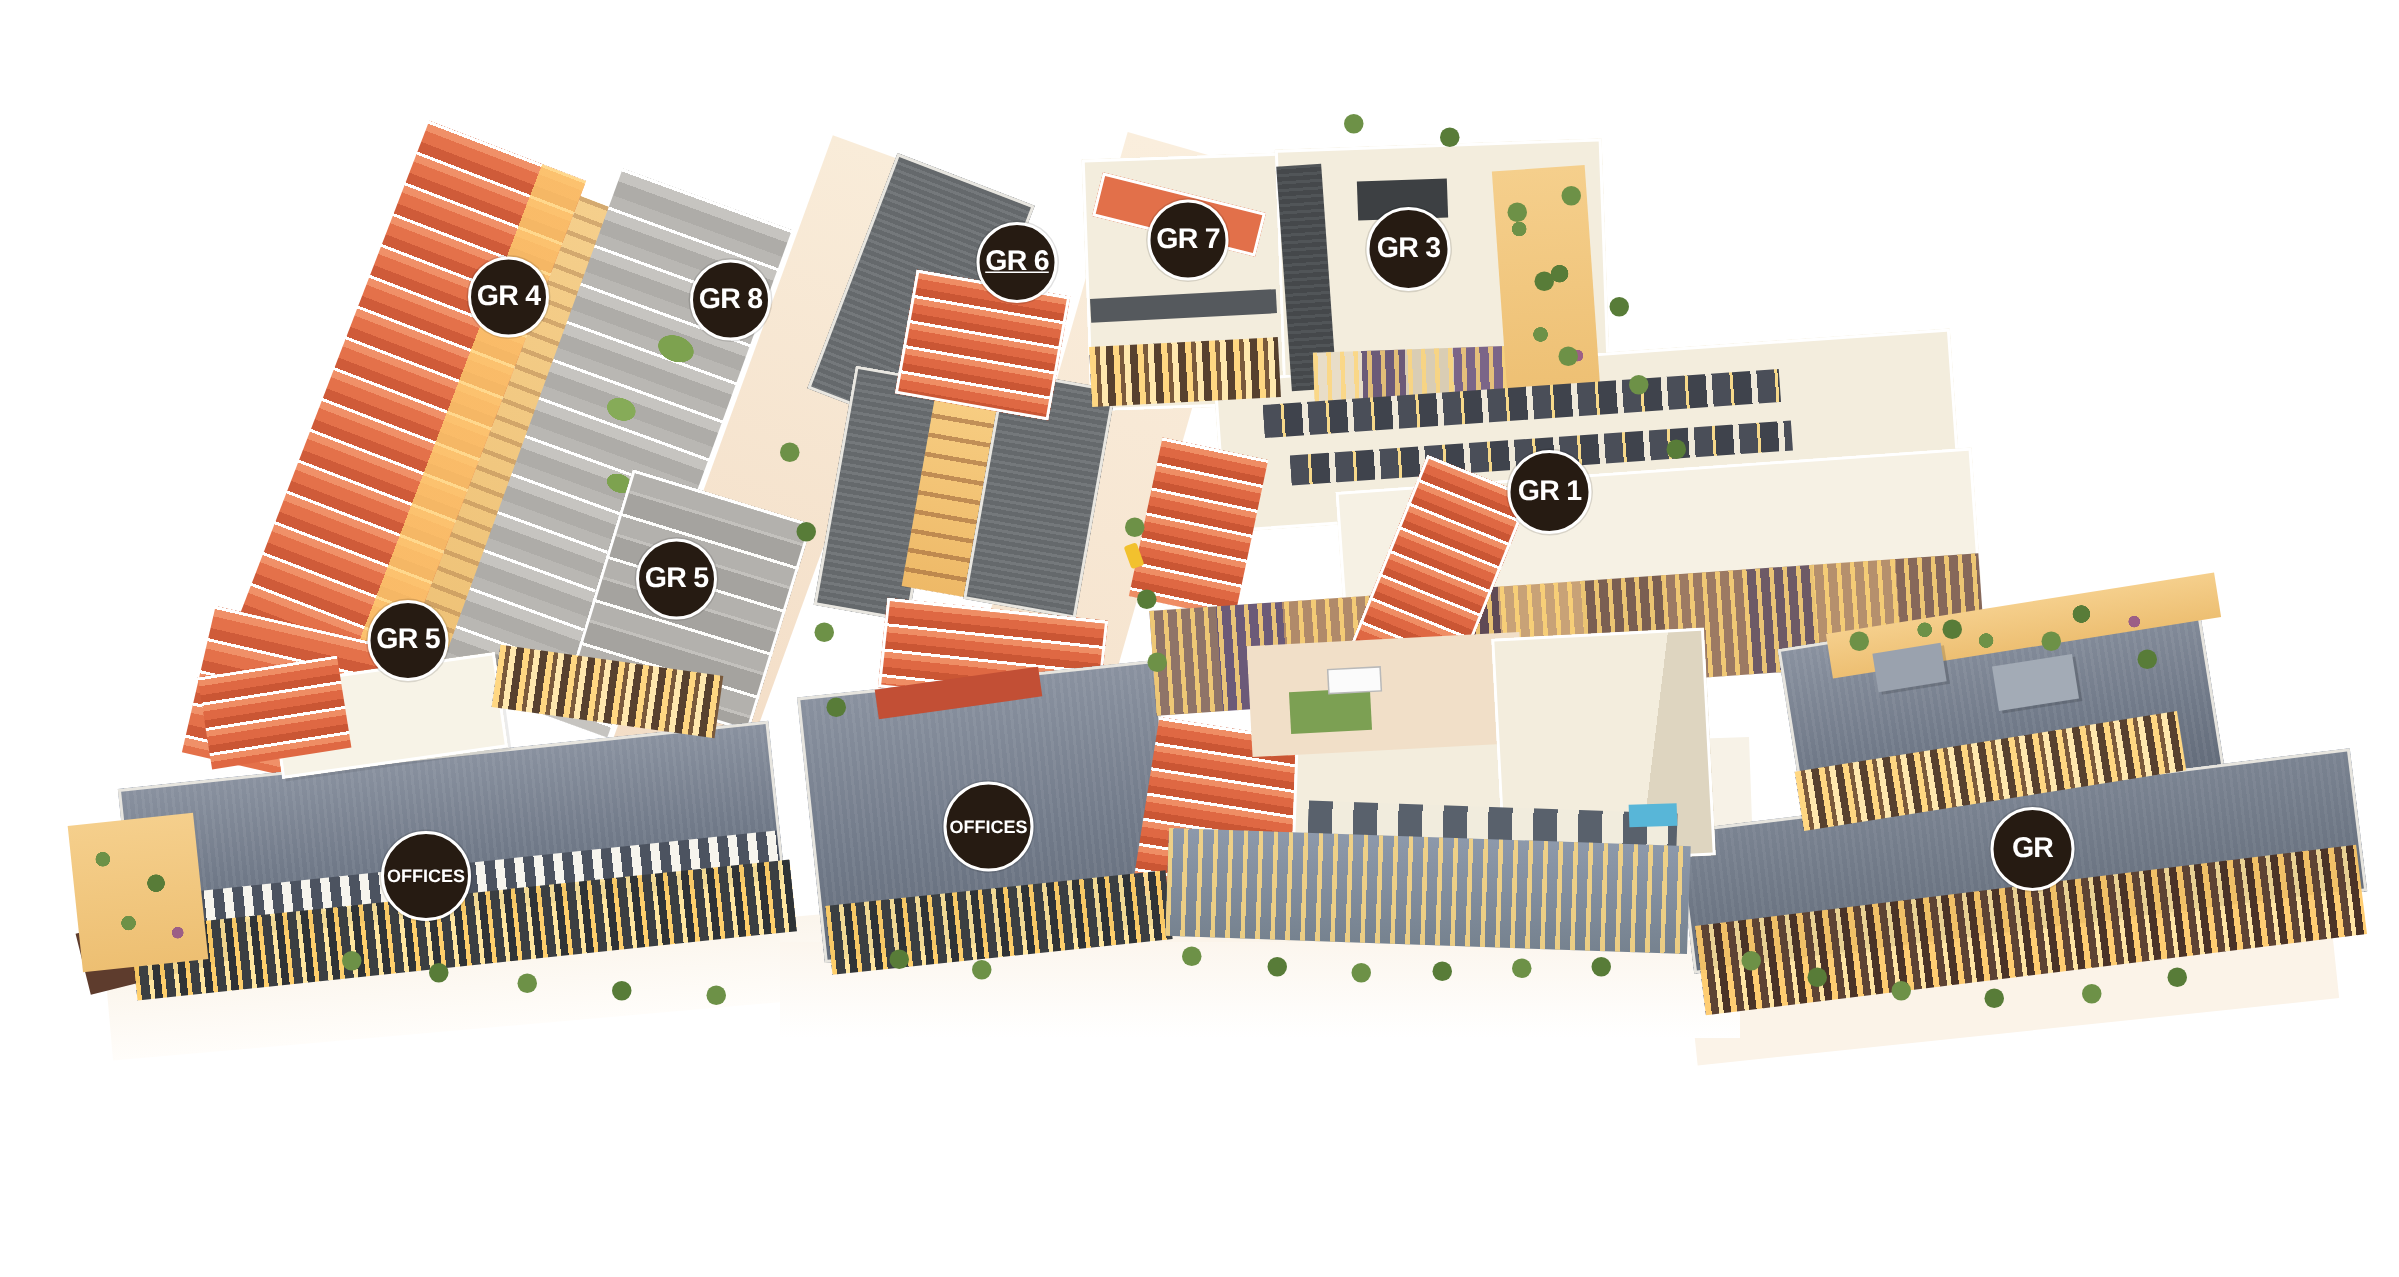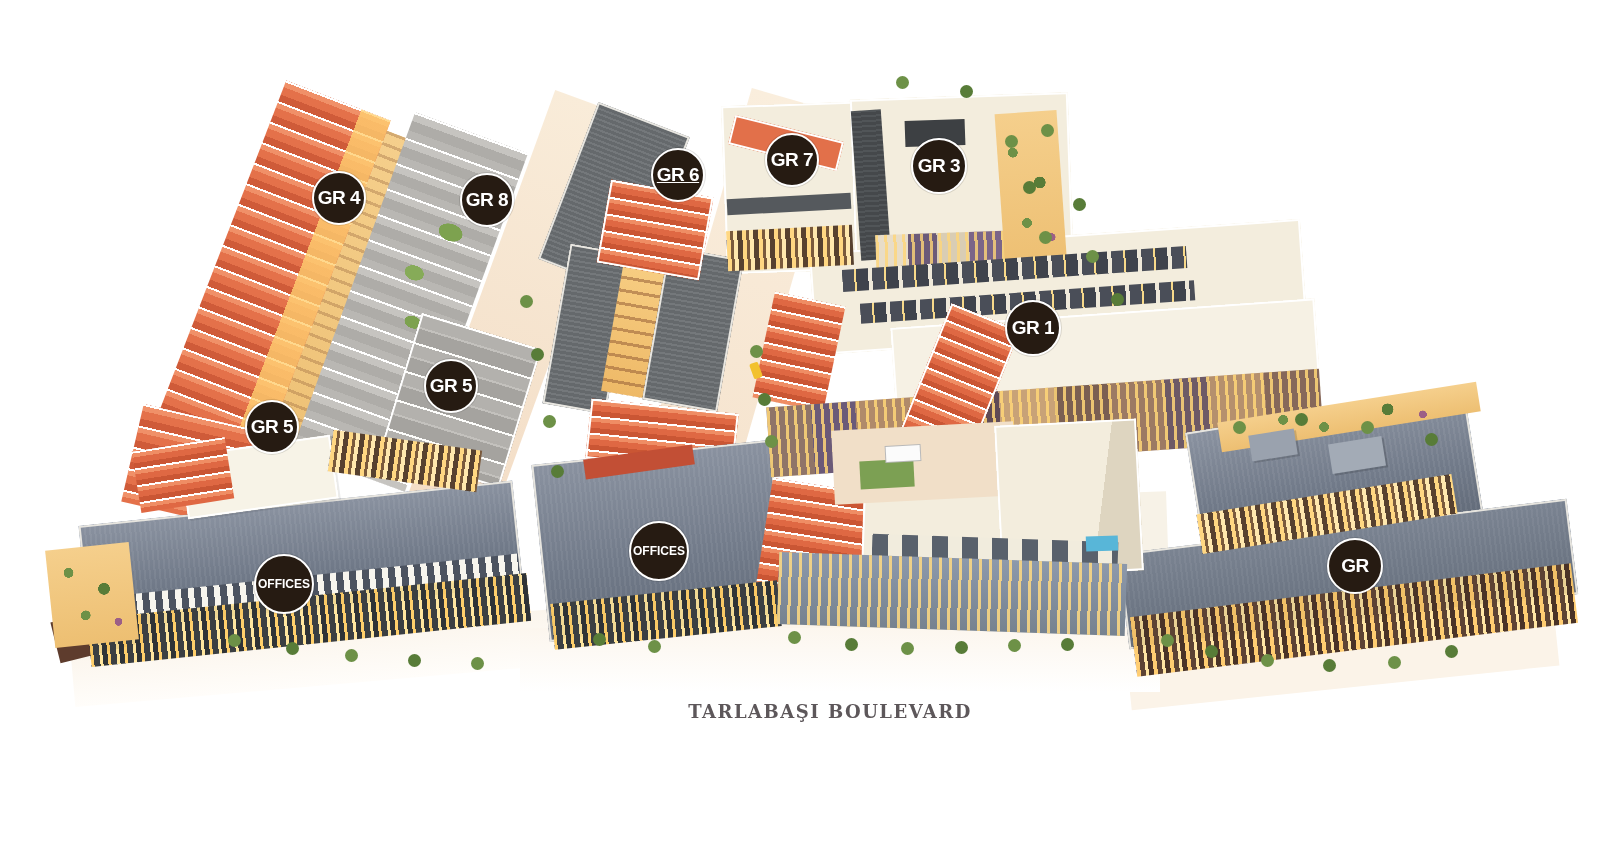--- a/index.html
+++ b/index.html
@@ -267,15 +267,14 @@
   <div class="badge badge-offices badge-offices-w">
       <span>OFFICES</span>
     </div>
   <div class="badge badge-offices badge-offices-c">
       <span>OFFICES</span>
     </div>
   <div class="badge badge-gr-e">
       <span>GR</span>
     </div>
 
-  <div class="blvd-label">TARLABAŞI BOULEVARD</div>
 
 </div>
 
 </body></html>

